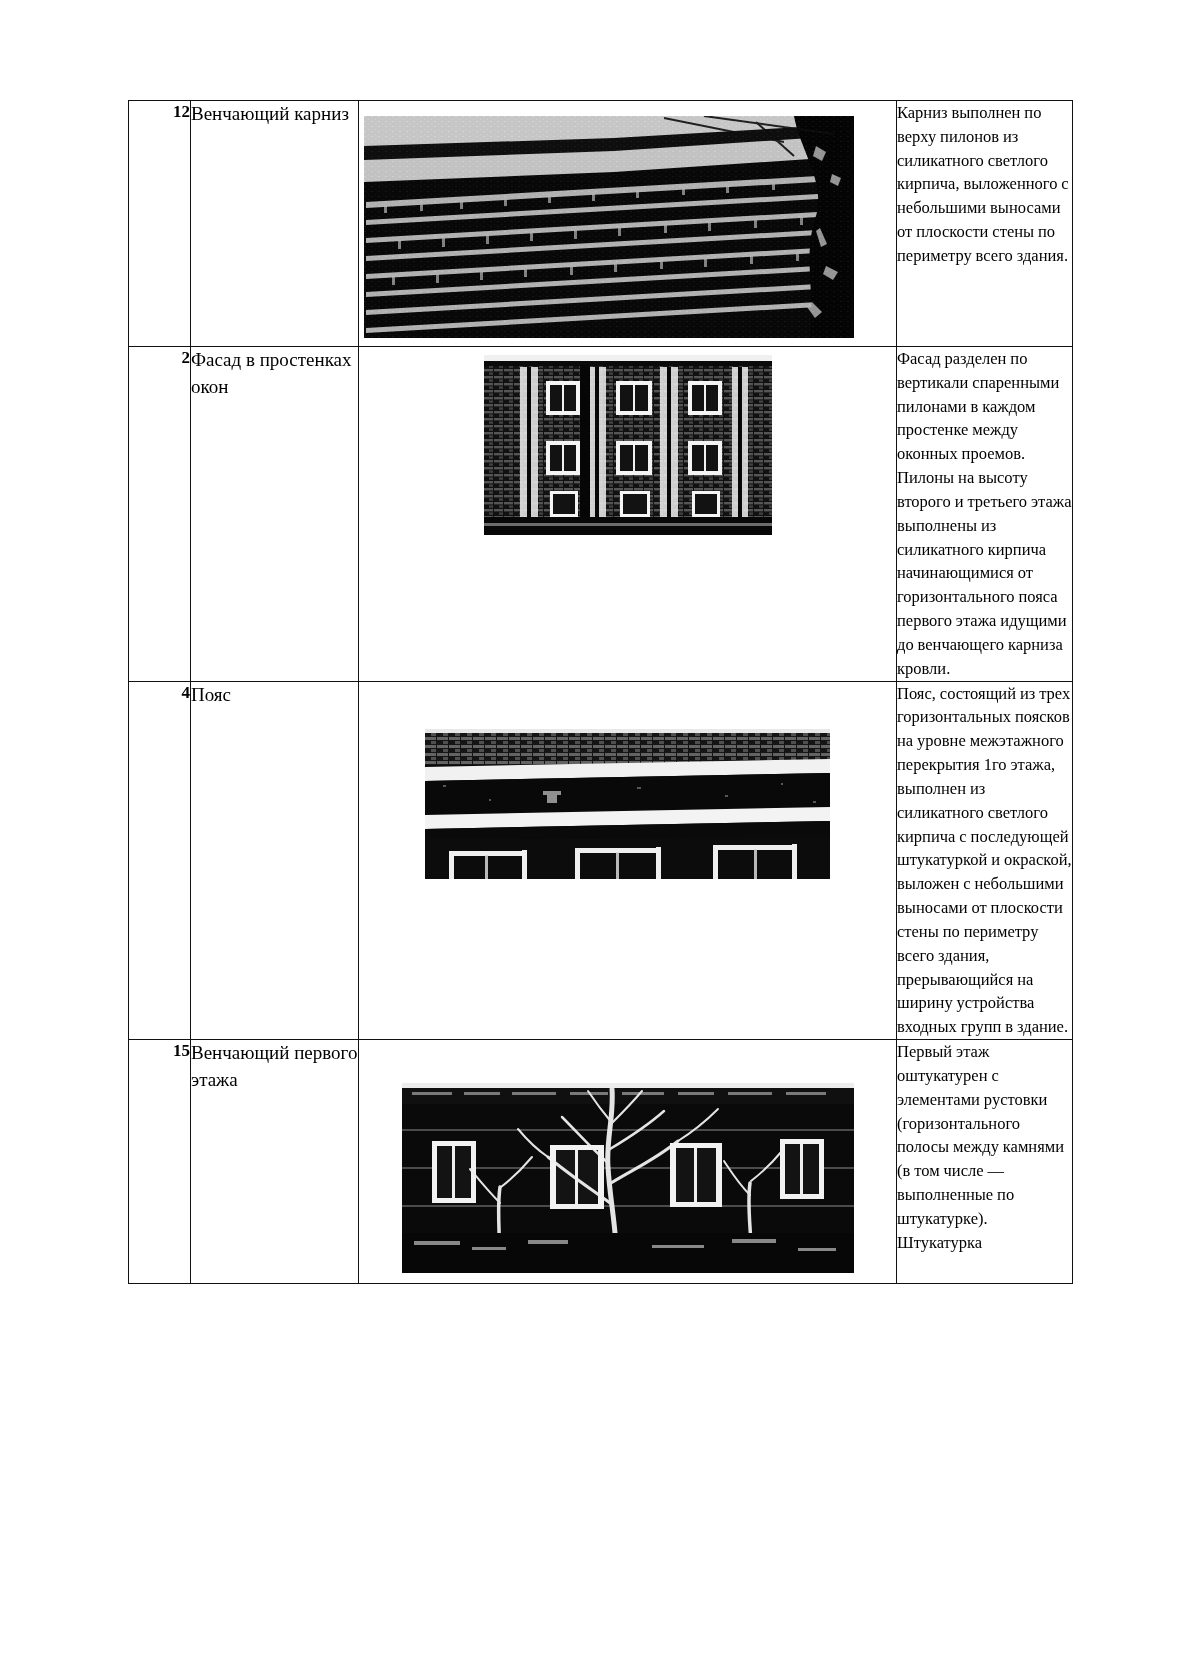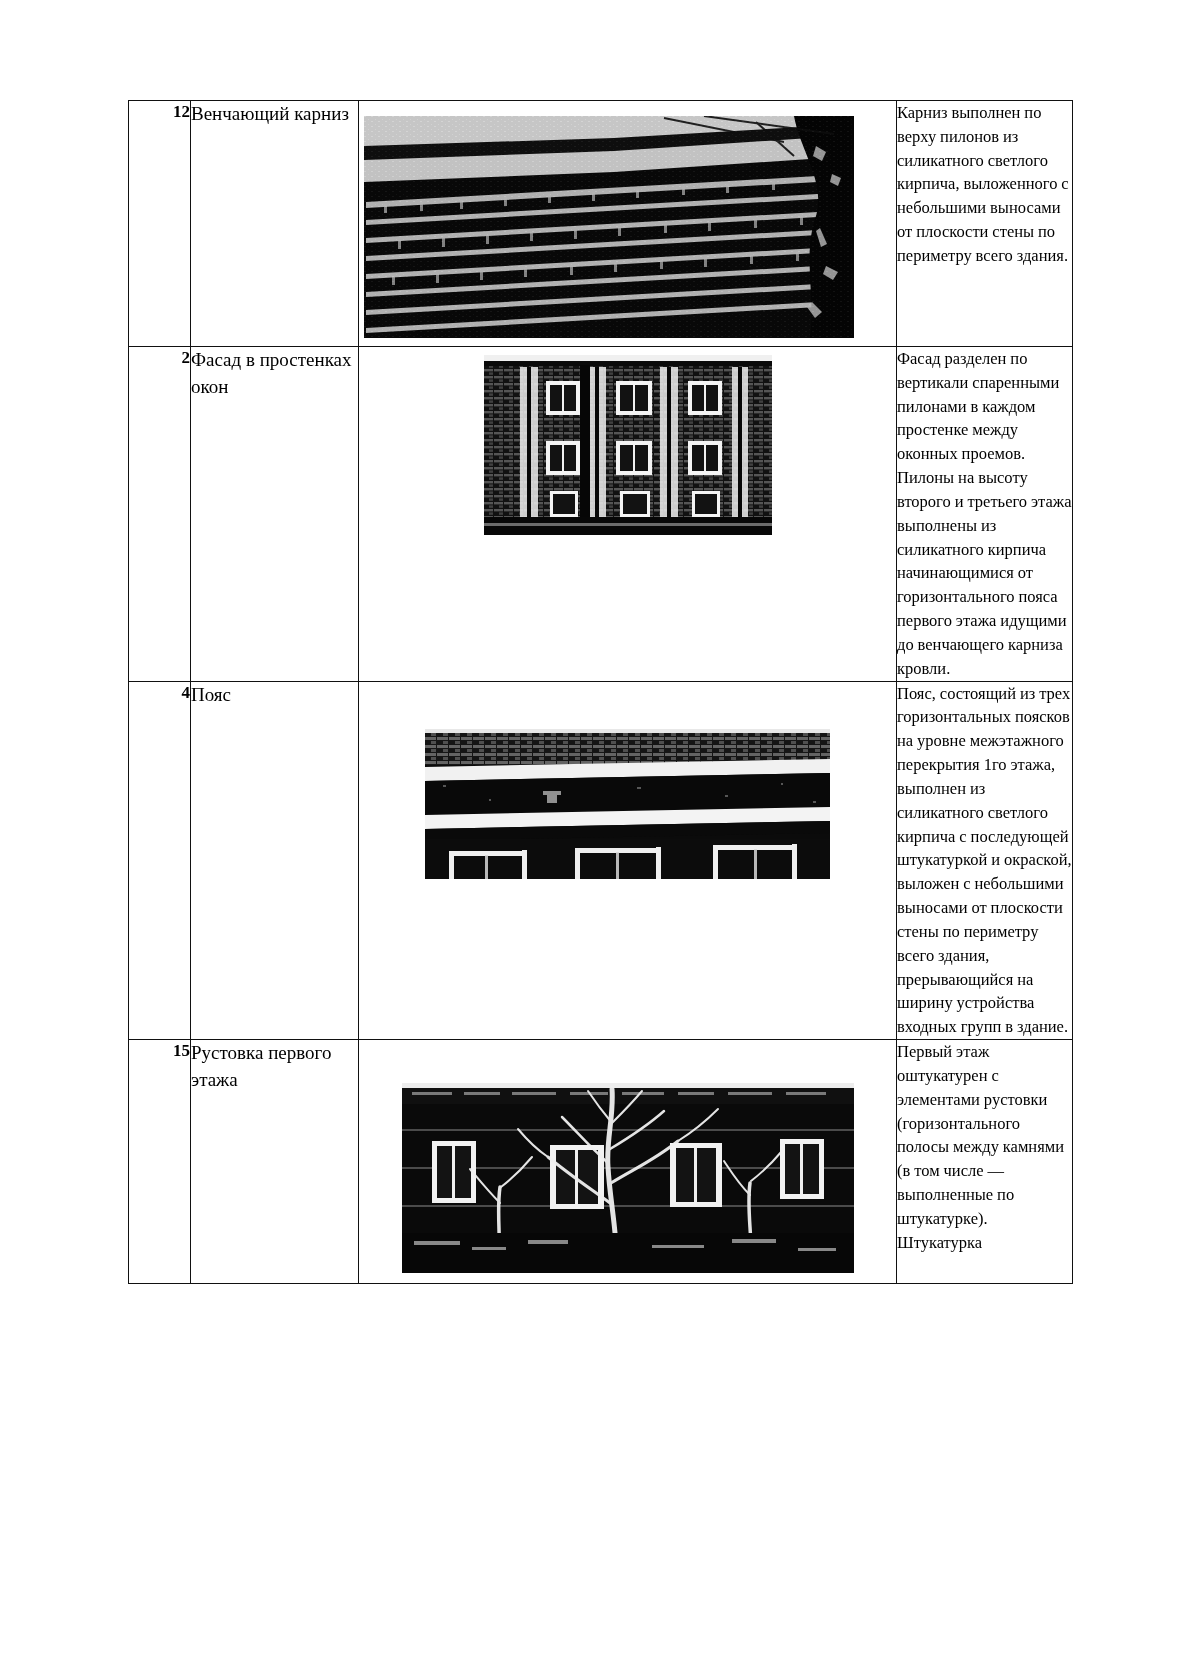--- a/index.html
+++ b/index.html
@@ -366,21 +366,21 @@
         <td class="cell-desc">
           <span>Пояс, состоящий из трех горизонтальных поясков на уровне межэтажного перекрытия 1го этажа, выполнен из силикатного светлого кирпича с последующей штукатуркой и окраской, выложен с небольшими выносами от плоскости стены по периметру всего здания, прерывающийся на ширину устройства входных групп в здание.</span>
         </td>
       </tr>
 
       <tr>
         <td class="cell-num">
           <span>15</span>
         </td>
         <td class="cell-name">
-          <span>Рустовка первого этажа</span>
+          <span>Венчающий первого этажа</span>
         </td>
         <td class="cell-photo">
           <div class="photo photo-rust">
             <svg class="scan" viewBox="0 0 452 190" preserveAspectRatio="none" aria-hidden="true">
               <rect x="0" y="0" width="452" height="190" fill="#0a0a0a"></rect>
 
               <rect x="0" y="0" width="452" height="5" fill="#ededed"></rect>
               <rect x="0" y="5" width="452" height="16" fill="#101010"></rect>
               <g fill="#cfcfcf" opacity=".55">
                 <rect x="10" y="9" width="40" height="3"></rect>

